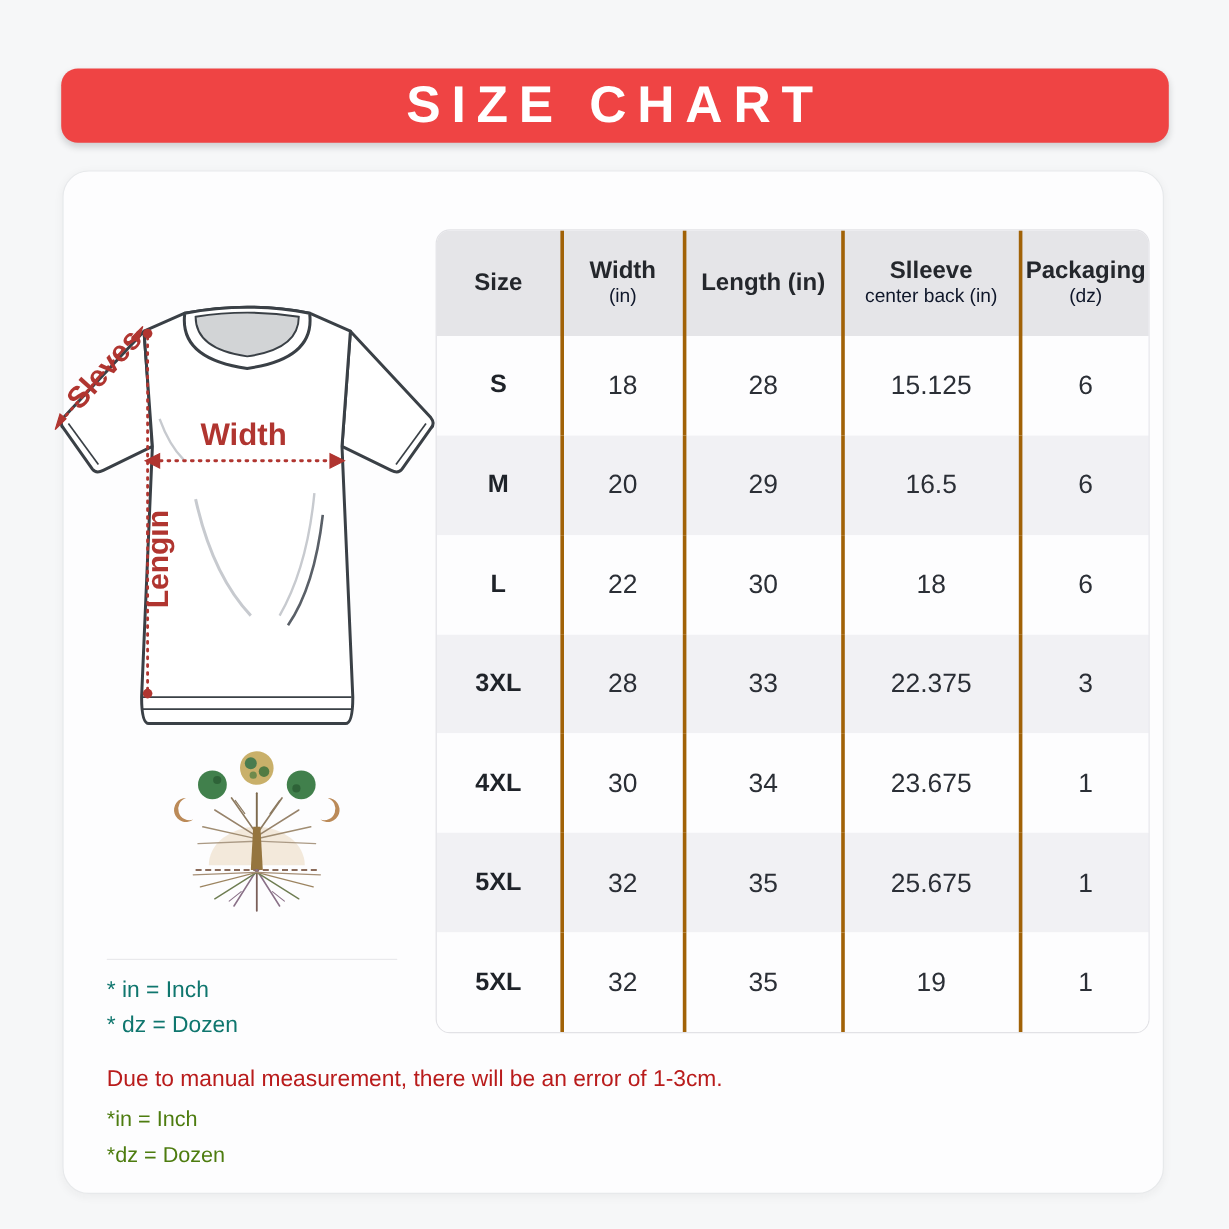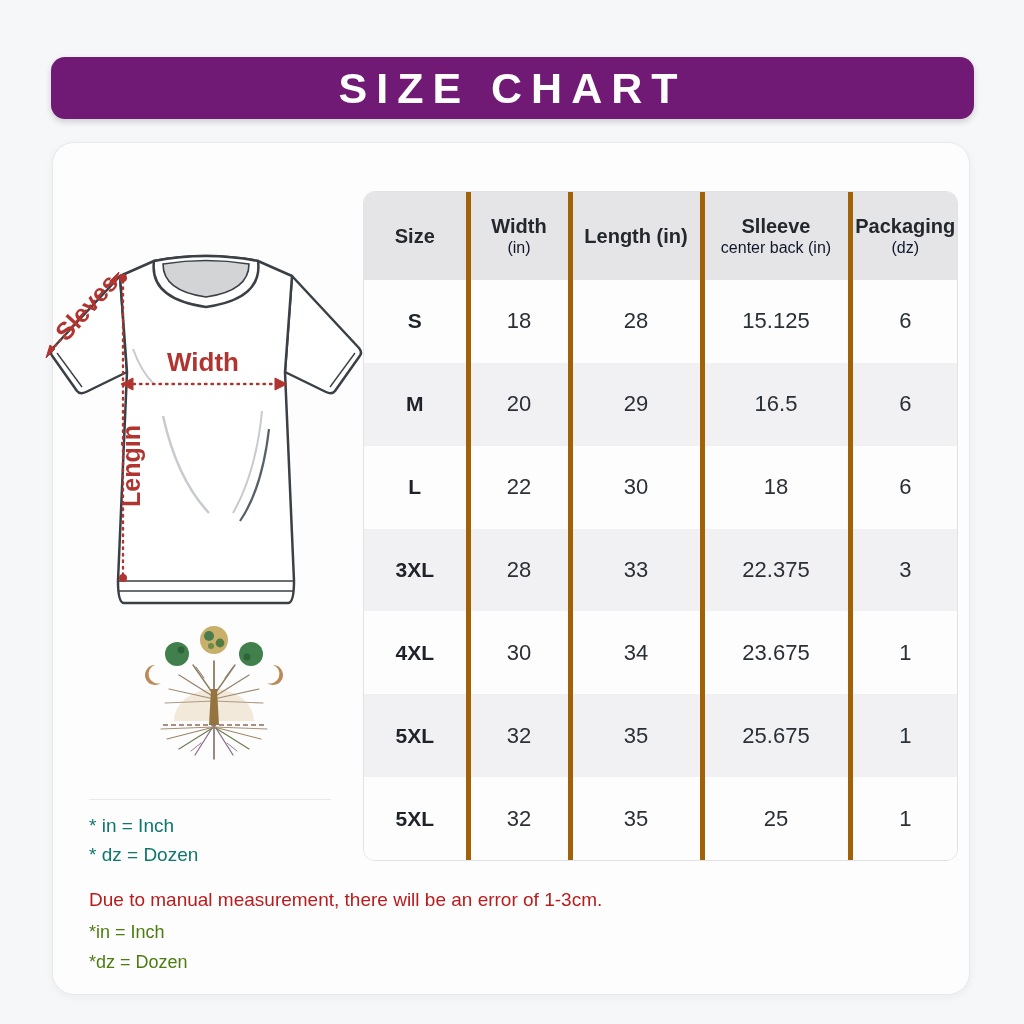--- a/index.html
+++ b/index.html
@@ -9,21 +9,21 @@
     background:#f6f7f8;
     position:relative;
     overflow:hidden;
     color:#2b2f36;
   }
   .page { position:absolute; inset:0; }
 
   
   .banner {
     position:absolute; left:51px; top:57px; width:923px; height:62px;
-    background:#701a75; border-radius:14px;
+    background:#ef4444; border-radius:14px;
     display:flex; align-items:center; justify-content:center;
     box-shadow:0 3px 6px rgba(20,26,34,0.18);
   }
   .banner h1 {
     color:#ffffff; font-size:43px; font-weight:700; letter-spacing:9px;
   }
 
   
   .card {
     position:absolute; left:52px; top:142px; width:918px; height:853px;
@@ -41,21 +41,21 @@
   .side-note { position:absolute; left:36px; font-size:19px; color:#0f766e; }
   .side-note.n1 { top:672px; }
   .side-note.n2 { top:701px; }
 
   
   .table-wrap {
     position:absolute; left:310px; top:48px; width:595px; height:670px;
     border:1px solid #e2e2e6; border-radius:12px; overflow:hidden; background:#fdfdfe;
   }
   table { width:100%; height:100%; border-collapse:collapse; table-layout:fixed; }
-  th, td { border-right:5px solid #a16207; text-align:center; vertical-align:middle; }
+  th, td { border-right:3px solid #a16207; text-align:center; vertical-align:middle; }
   th:last-child, td:last-child { border-right:none; }
   thead th { height:88px; background:#e5e5e8; }
   .h-line1 { display:block; font-size:20px; font-weight:700; color:#24272c; line-height:24px; }
   .h-line2 { display:block; font-size:16px; font-weight:400; color:#0f172a; line-height:20px; }
   .h-line2:empty { display:none; }
   tbody td { height:64px; font-size:22px; color:#2b2f36; }
   tbody td.size-cell { font-weight:700; font-size:21px; color:#1f2329; }
   tbody tr:nth-child(even) { background:#f1f1f4; }
   tbody tr:nth-child(odd)  { background:#fdfdfe; }
 
@@ -248,21 +248,21 @@
             <td class="size-cell">5XL</td>
             <td>32</td>
             <td>35</td>
             <td>25.675</td>
             <td>1</td>
           </tr>
           <tr>
             <td class="size-cell">5XL</td>
             <td>32</td>
             <td>35</td>
-            <td>25</td>
+            <td>19</td>
             <td>1</td>
           </tr>
         </tbody>
       </table>
     </div>
 
     <div class="footer-notes">
       <div class="f1">Due to manual measurement, there will be an error of 1-3cm.</div>
       <div class="f2">*in = Inch</div>
       <div class="f3">*dz = Dozen</div>

